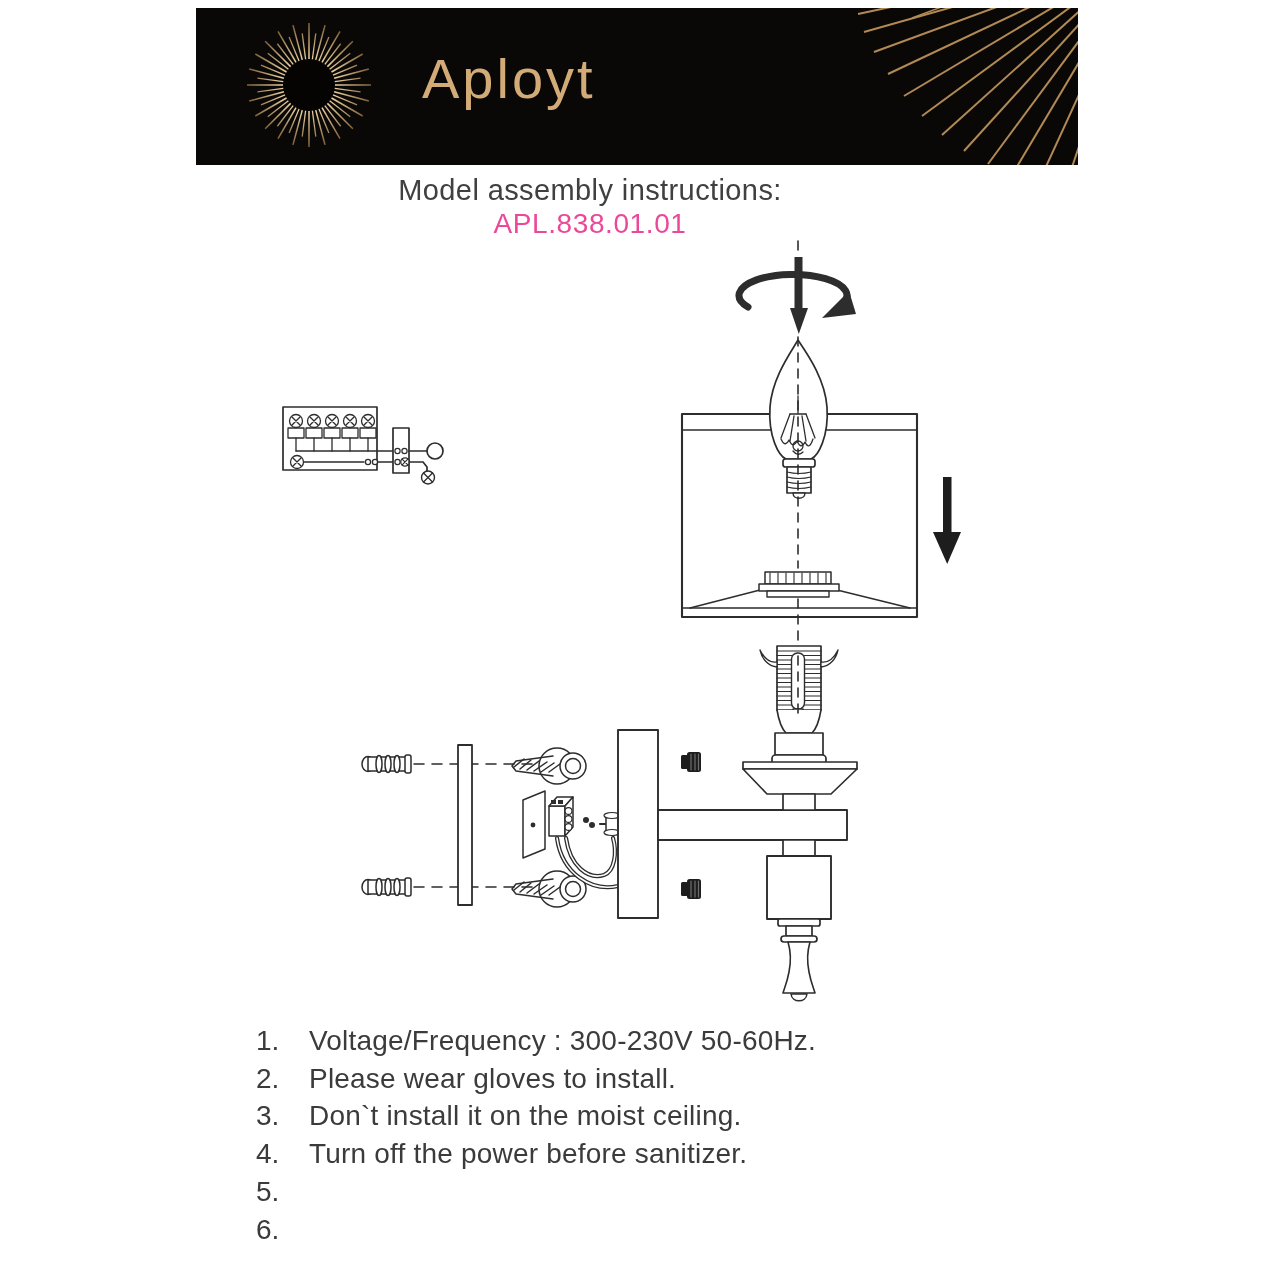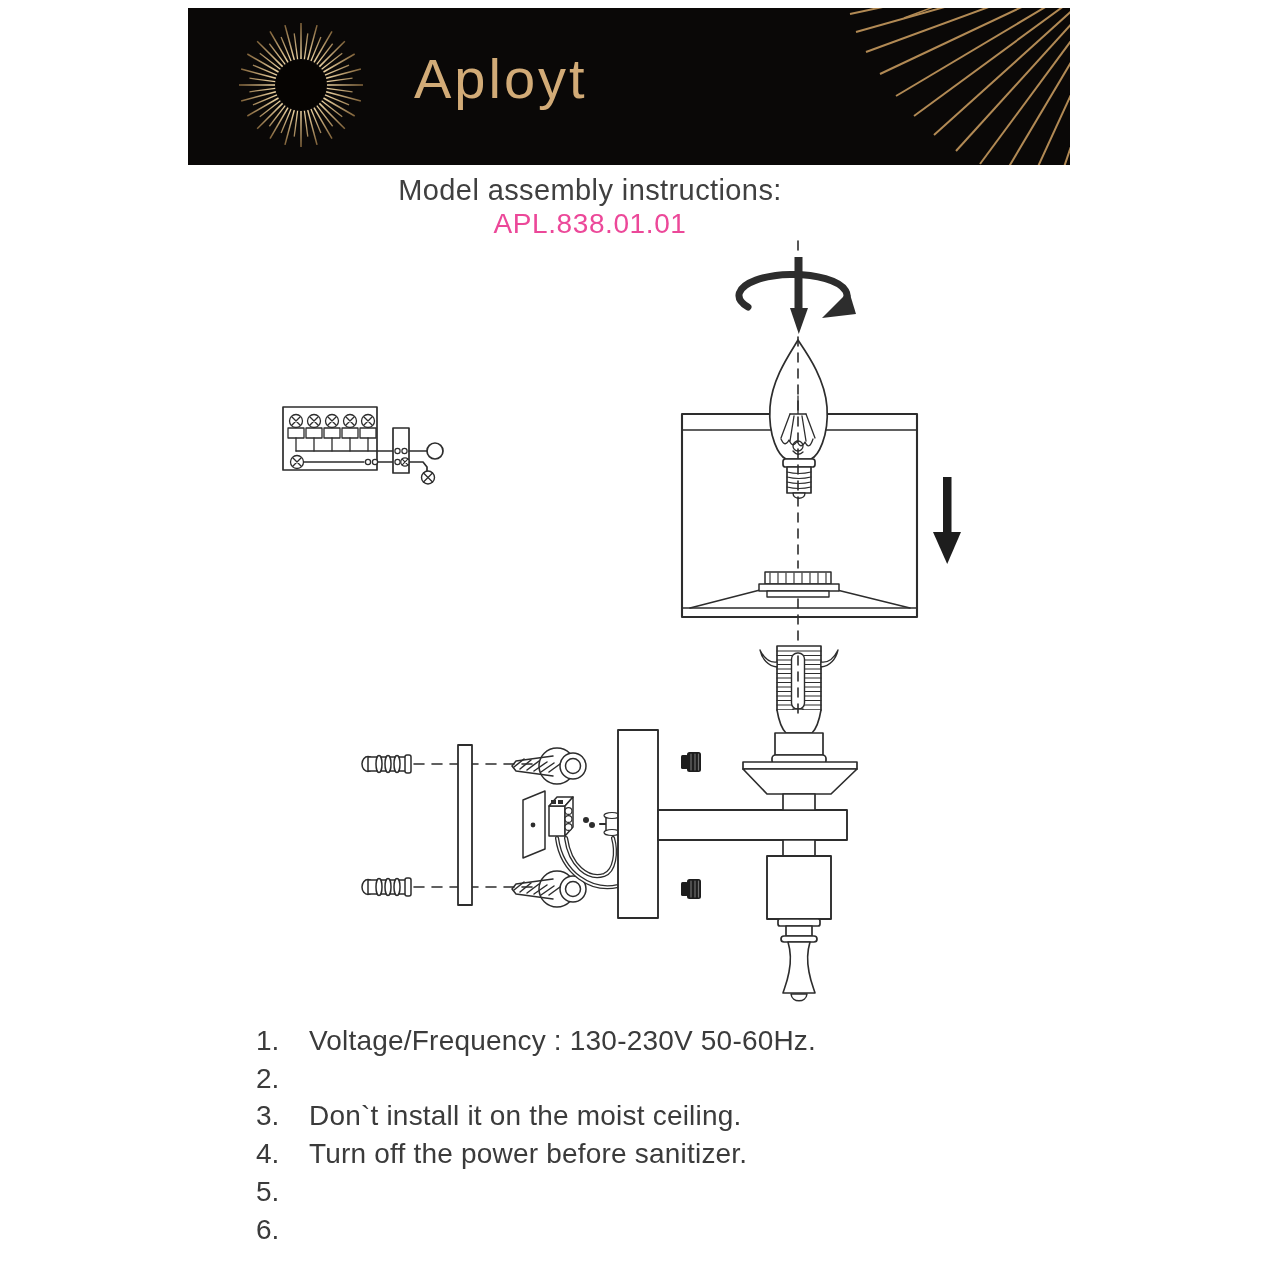--- a/index.html
+++ b/index.html
@@ -1,18 +1,18 @@
 <!DOCTYPE html>
 <html><head>
 <meta charset="utf-8">
 <style>
   html,body{margin:0;padding:0;background:#ffffff;}
   .page{position:relative;width:1280px;height:1280px;background:#ffffff;overflow:hidden;
         font-family:"Liberation Sans", sans-serif;color:#3b3b3b;}
-  .banner{position:absolute;left:188px;top:8px;width:882px;height:157px;background:#0a0807;overflow:hidden;}
+  .banner{position:absolute;left:196px;top:8px;width:882px;height:157px;background:#0a0807;overflow:hidden;}
   .banner svg{position:absolute;left:0;top:0;}
   .brand{position:absolute;left:226px;top:38px;font-size:56px;letter-spacing:3px;color:#d2ab77;font-weight:400;}
   .title-block{position:absolute;left:0;top:174px;width:1180px;text-align:center;line-height:33px;}
   .title-line1{font-size:29px;color:#404040;letter-spacing:.4px;}
   .title-line2{font-size:28px;color:#ec4899;letter-spacing:.6px;}
   .diagram-svg{position:absolute;left:250px;top:235px;}
   .instructions{position:absolute;left:256px;top:1022px;width:830px;font-size:28px;color:#3b3b3b;}
   .instr-row{display:flex;height:37.8px;align-items:center;}
   .instr-num{width:53px;flex:0 0 53px;}
   .instr-text{white-space:nowrap;letter-spacing:.2px;}
@@ -305,24 +305,25 @@
       <path d="M798 241 V255"></path>
       <path d="M798 337 V568"></path>
       <path d="M798 599 V645"></path>
       <path d="M798 656 V720"></path>
     </g>
   </svg>
 
   <div class="instructions">
     <div class="instr-row">
       <span class="instr-num">1.</span>
-      <span class="instr-text">Voltage/Frequency : 130-230V 50-60Hz.</span>
+      <span class="instr-text">Voltage/Frequency : 300-230V 50-60Hz.</span>
     </div>
     <div class="instr-row">
       <span class="instr-num">2.</span>
+      <span class="instr-text">Please wear gloves to install.</span>
     </div>
     <div class="instr-row">
       <span class="instr-num">3.</span>
       <span class="instr-text">Don`t install it on the moist ceiling.</span>
     </div>
     <div class="instr-row">
       <span class="instr-num">4.</span>
       <span class="instr-text">Turn off the power before sanitizer.</span>
     </div>
     <div class="instr-row">

